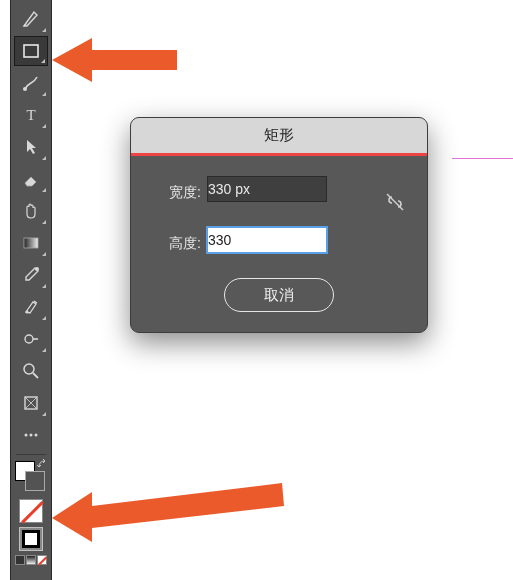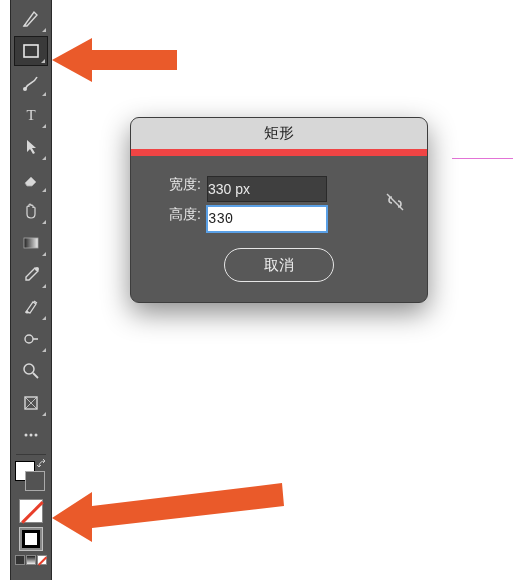--- a/index.html
+++ b/index.html
@@ -120,34 +120,34 @@
     width: 298px;
     background: #585858;
     border-radius: 9px;
     box-shadow: 0 10px 28px rgba(0,0,0,0.45);
     border: 1px solid #3d3d3d;
     overflow: hidden;
   }
   .dialog-title {
     height: 38px;
     background: #d7d7d7;
-    border-bottom: 7px solid #ef4444;
+    border-bottom: 3px solid #ef4444;
     display: flex;
     align-items: center;
     justify-content: center;
     font-size: 15px;
     color: #222;
   }
   .dialog-body {
     padding: 20px 18px 20px 18px;
   }
   .field-row {
     display: flex;
-    align-items: flex-start;
-    margin-bottom: 4px;
+    align-items: flex-end;
+    margin-bottom: 25px;
   }
   .field-label {
     width: 52px;
     text-align: right;
     color: #e8e8e8;
     font-size: 14px;
     margin-right: 6px;
   }
   .field-input {
     width: 120px;
@@ -156,21 +156,20 @@
     border: 1px solid #2a2a2a;
     color: #e8e8e8;
     font-size: 14px;
     padding: 0 0;
   }
   .field-input.active {
     background: #ffffff;
     color: #222;
     border: 1px solid #5aa0e6;
     box-shadow: 0 0 0 1px #5aa0e6;
-    font-family: Liberation Mono, monospace;
   }
   .link-icon-wrap {
     position: absolute;
     right: 22px;
     top: 74px;
     color: #cfcfcf;
   }
   .button-row {
     display: flex;
     gap: 4px;

